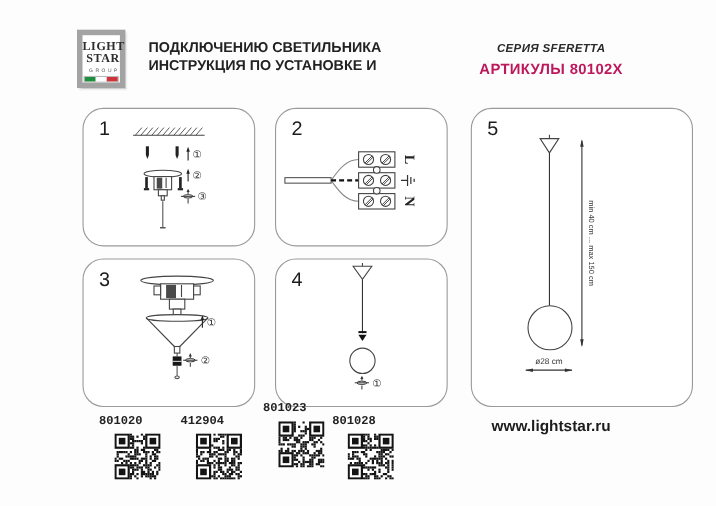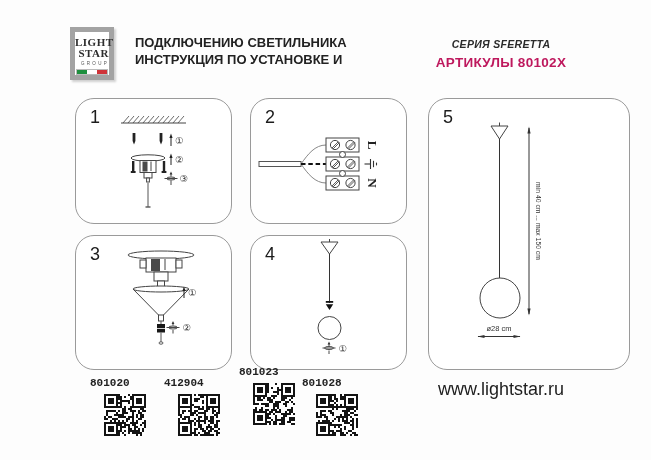--- a/index.html
+++ b/index.html
@@ -31,21 +31,21 @@
   .p4{left:250px;top:235px;width:155px;height:133px;}
   .p5{left:428px;top:98px;width:200px;height:270px;}
   .panel-num{position:absolute;left:14px;top:8px;font-size:18px;color:#1c1c1c;}
   .panel svg{position:absolute;left:0;top:0;}
 
   
   .qr-item{position:absolute;width:70px;text-align:left;font-family:Liberation Mono, monospace;}
   .qr-label{font-size:11px;font-weight:bold;color:#222;display:block;}
   .qr{width:42px;height:42px;margin:5px auto 0;}
   .website{position:absolute;left:421px;top:379px;width:160px;text-align:center;
-           font-size:18px;font-weight:normal;color:#1d1d1d;}
+           font-size:14px;font-weight:bold;color:#1d1d1d;}
 
   svg text{font-family:"Liberation Sans",sans-serif;}
   svg .serifb{font-family:"Liberation Serif",serif;font-weight:bold;}
 </style>
 </head>
 <body>
 
 <div class="page">
 
   <div class="logo">

